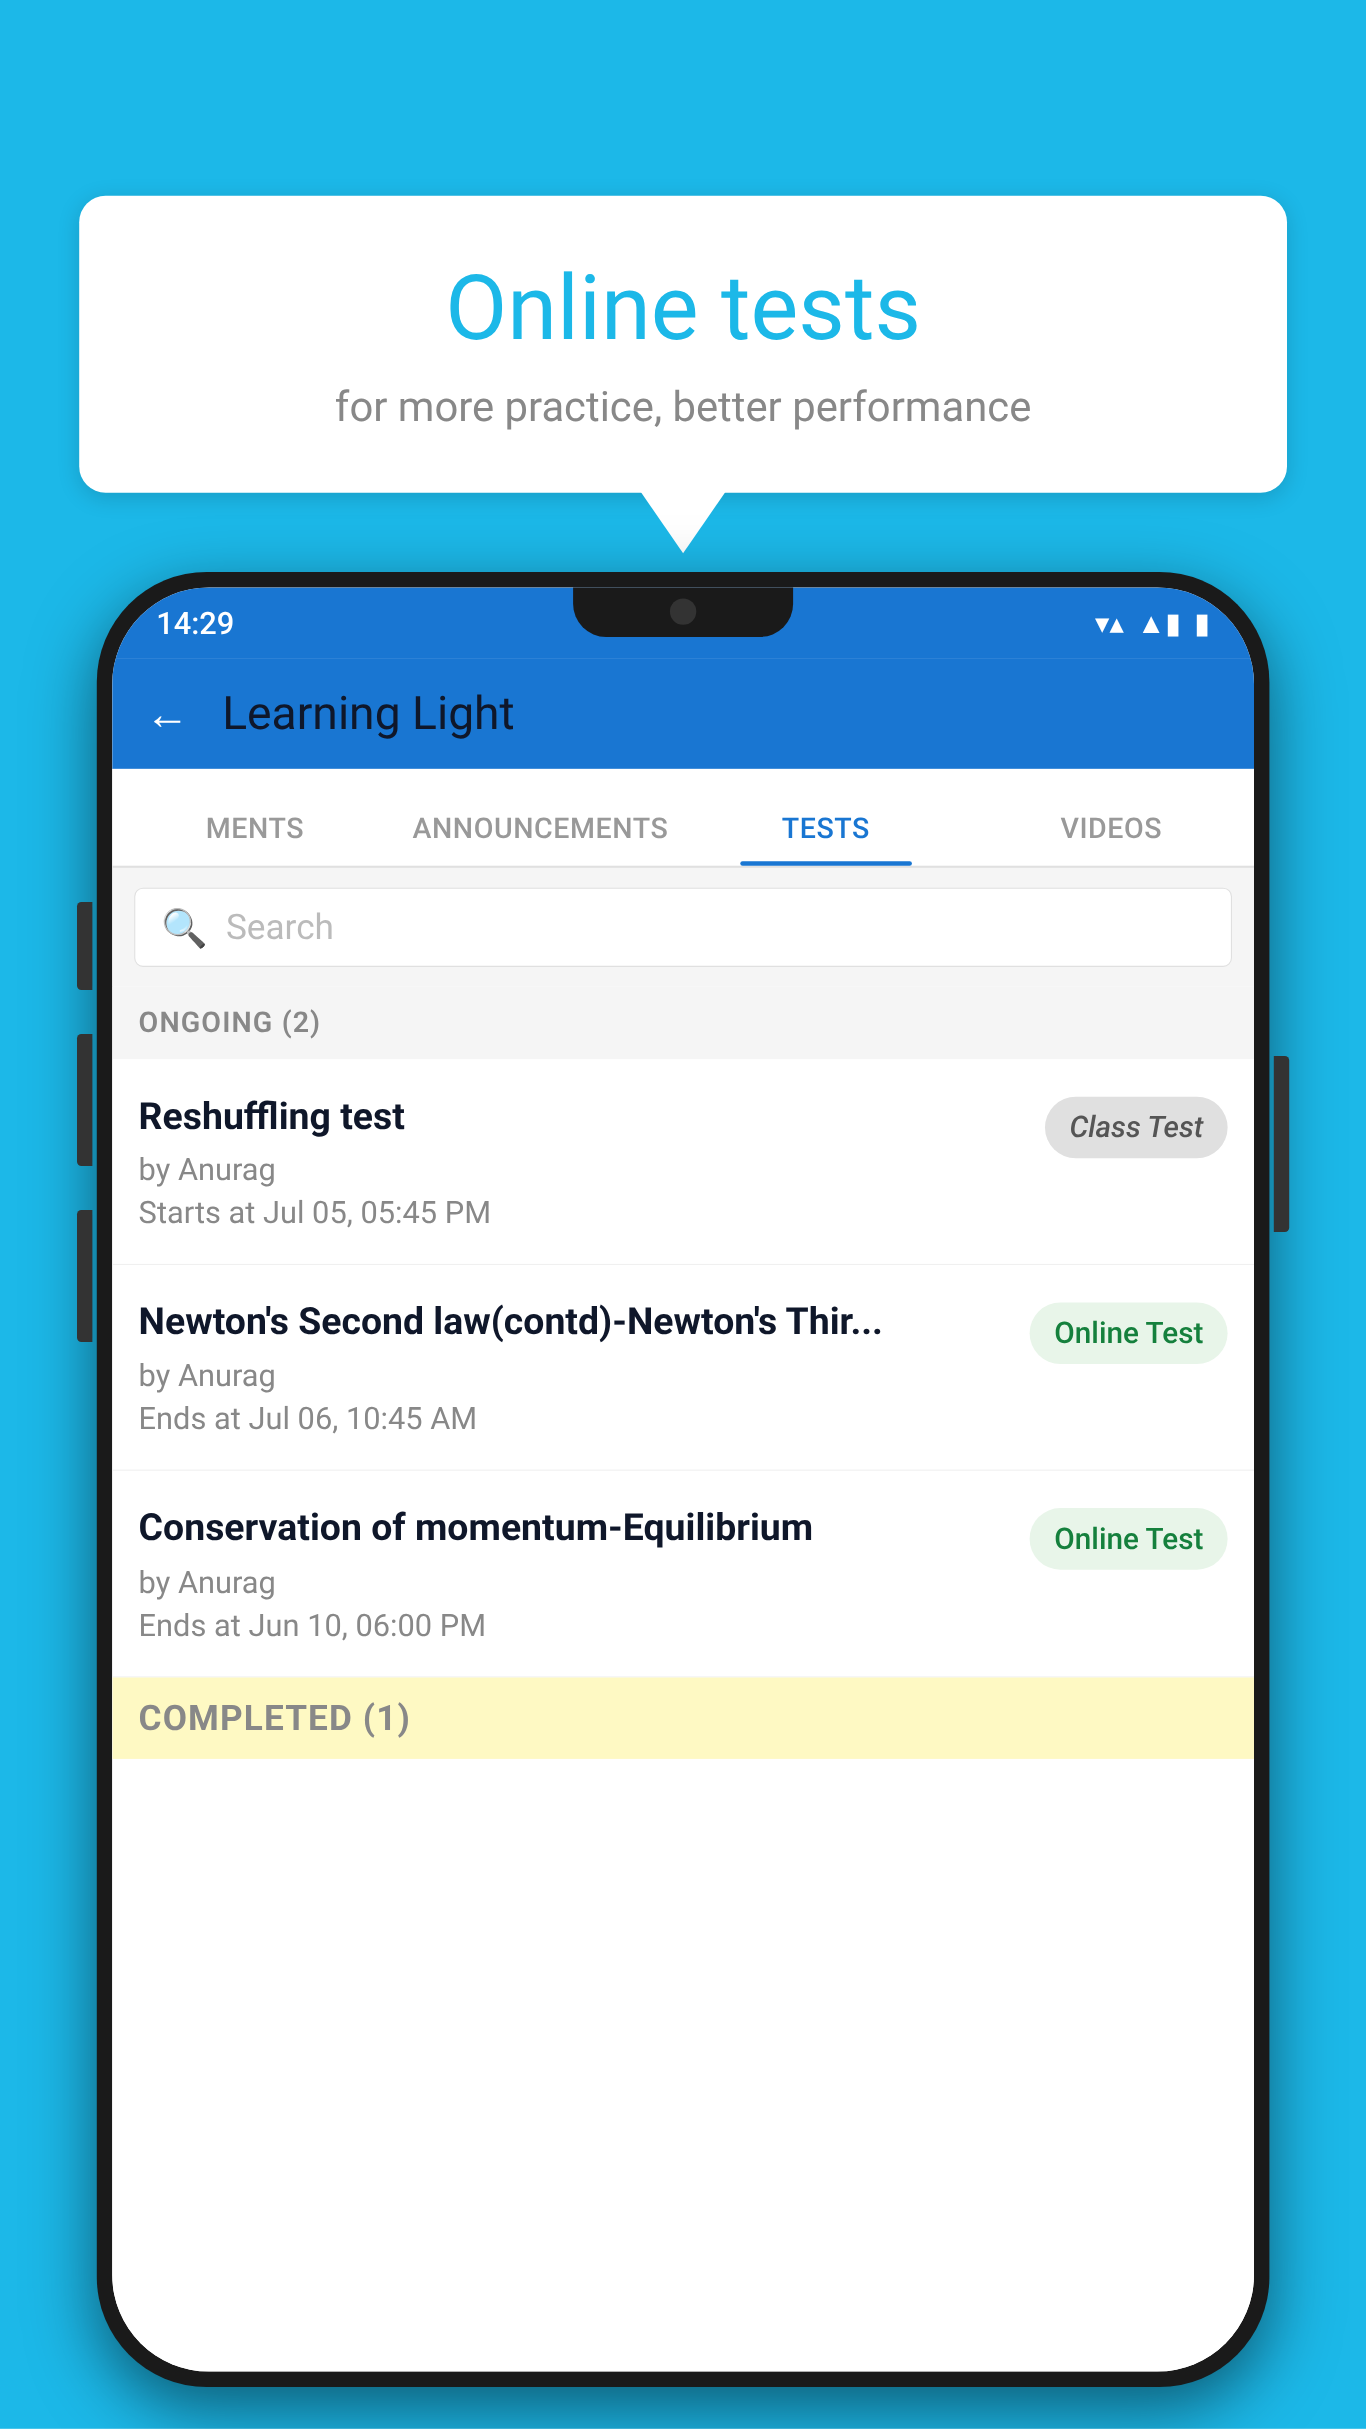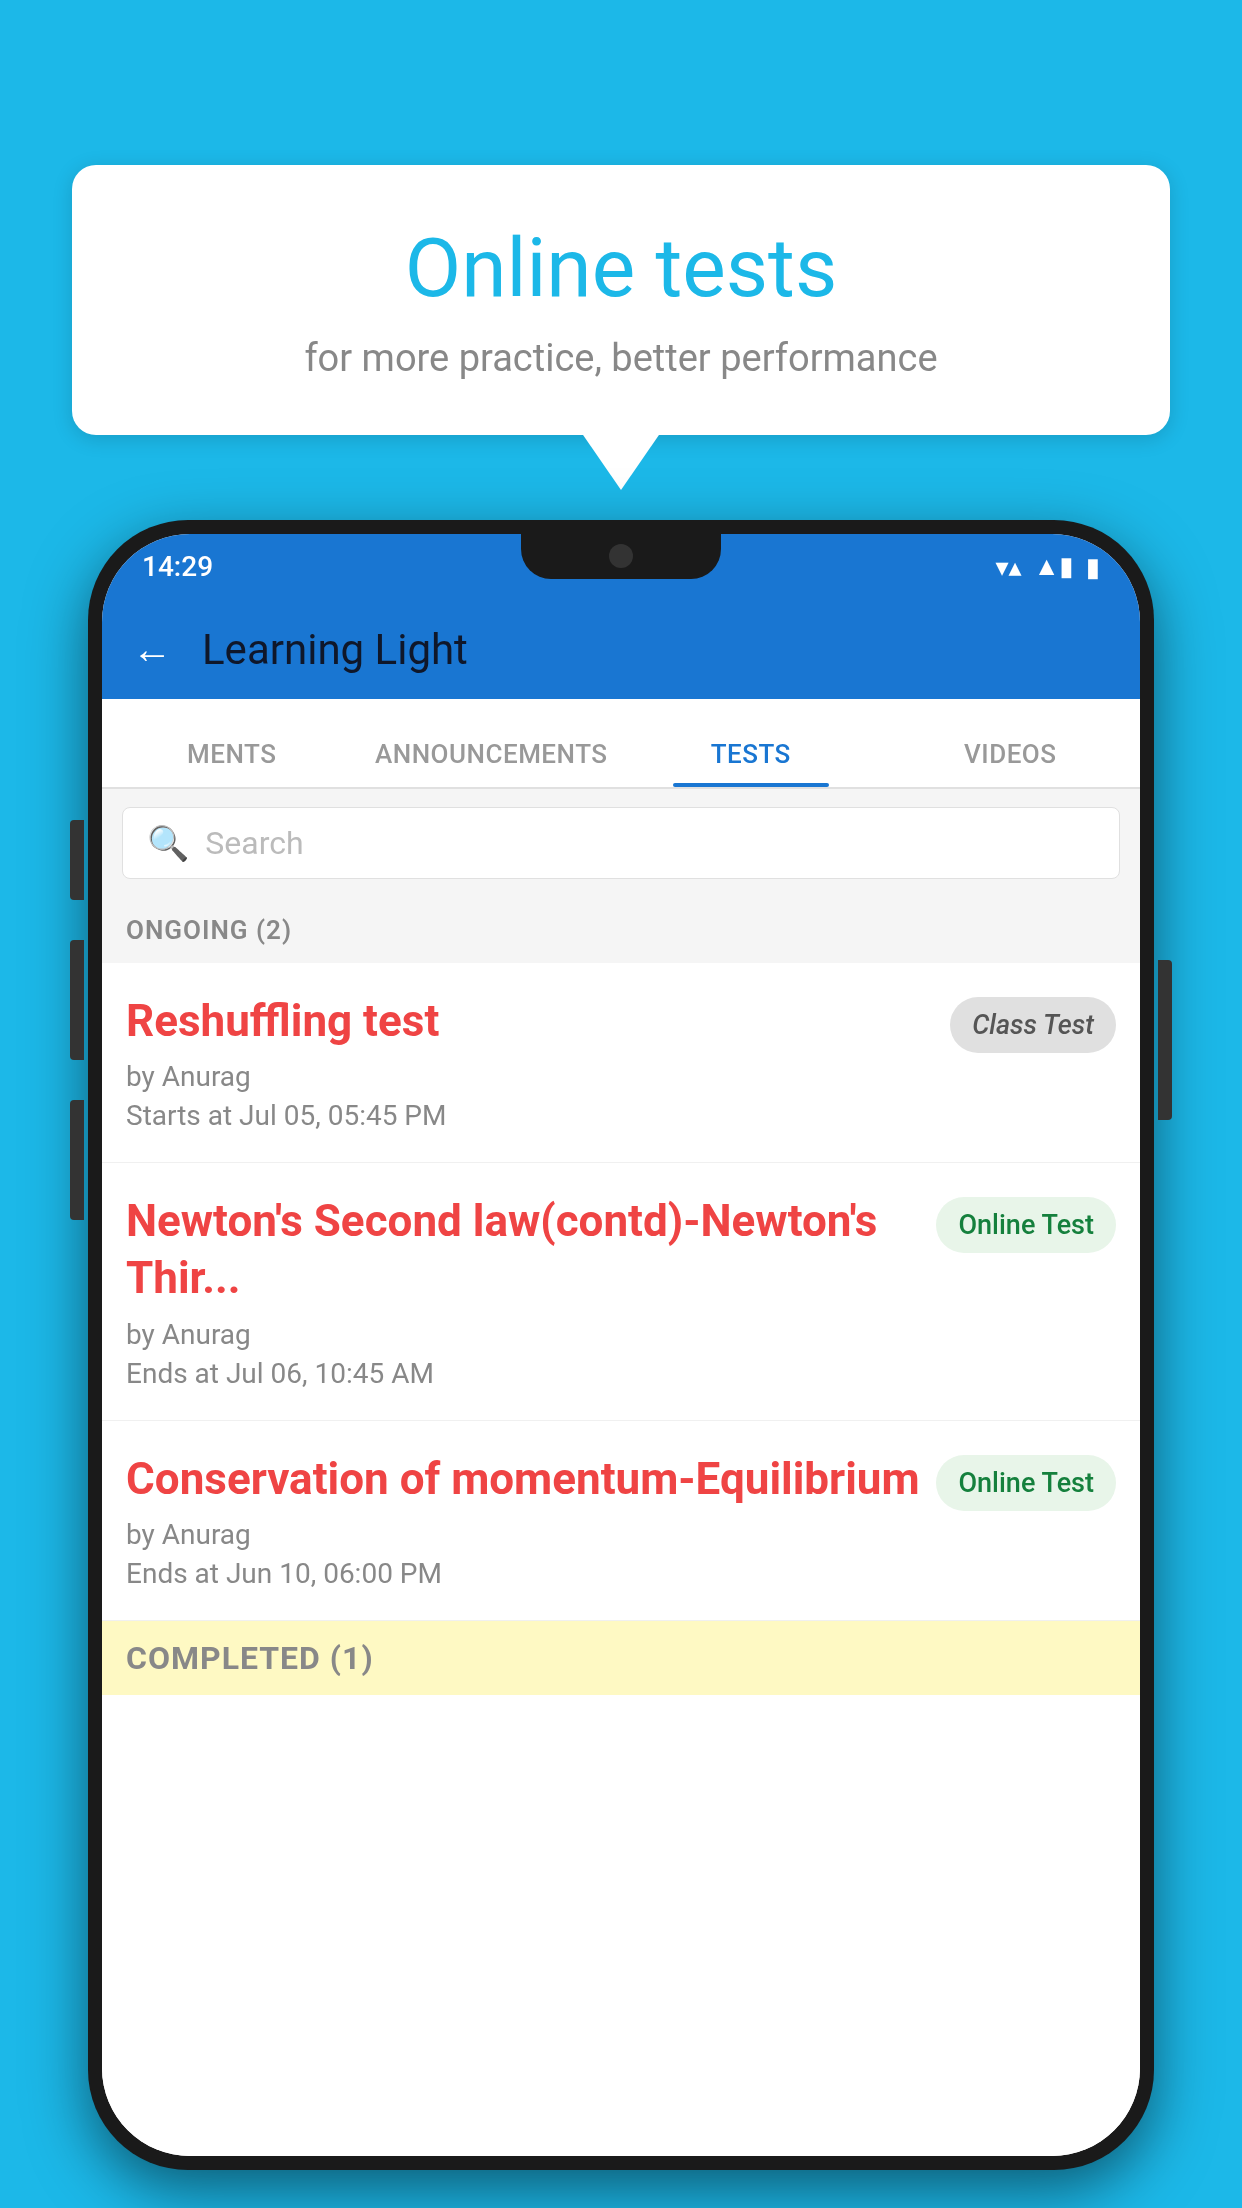--- a/index.html
+++ b/index.html
@@ -8,21 +8,21 @@
       height: 2208px;
       background-color: #1cb8e8;
       font-family: 'Roboto', Arial, sans-serif;
       overflow: hidden;
       position: relative;
     }
 
     
     .speech-bubble {
       position: absolute;
-      top: 165px;
+      top: 178px;
       left: 72px;
       right: 72px;
       background: white;
       border-radius: 24px;
       padding: 55px 60px 55px 60px;
       text-align: center;
       box-shadow: 0 4px 20px rgba(0,0,0,0.15);
     }
     .speech-bubble::after {
       content: '';
@@ -228,23 +228,23 @@
       display: flex;
       align-items: flex-start;
       justify-content: space-between;
       gap: 16px;
     }
 
     .test-info {
       flex: 1;
     }
     .test-title {
-      font-size: 44px;
+      font-size: 34px;
       font-weight: 700;
-      color: #ef4444;
+      color: #0f172a;
       margin-bottom: 10px;
       line-height: 1.3;
     }
     .test-author {
       font-size: 28px;
       color: #888;
       margin-bottom: 6px;
     }
     .test-time {
       font-size: 28px;

